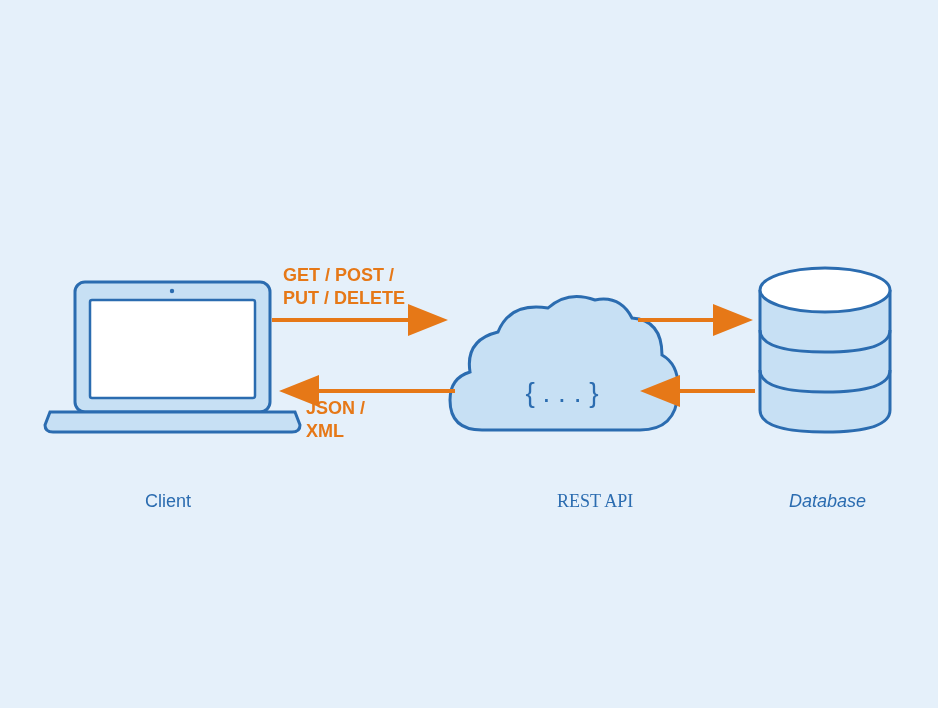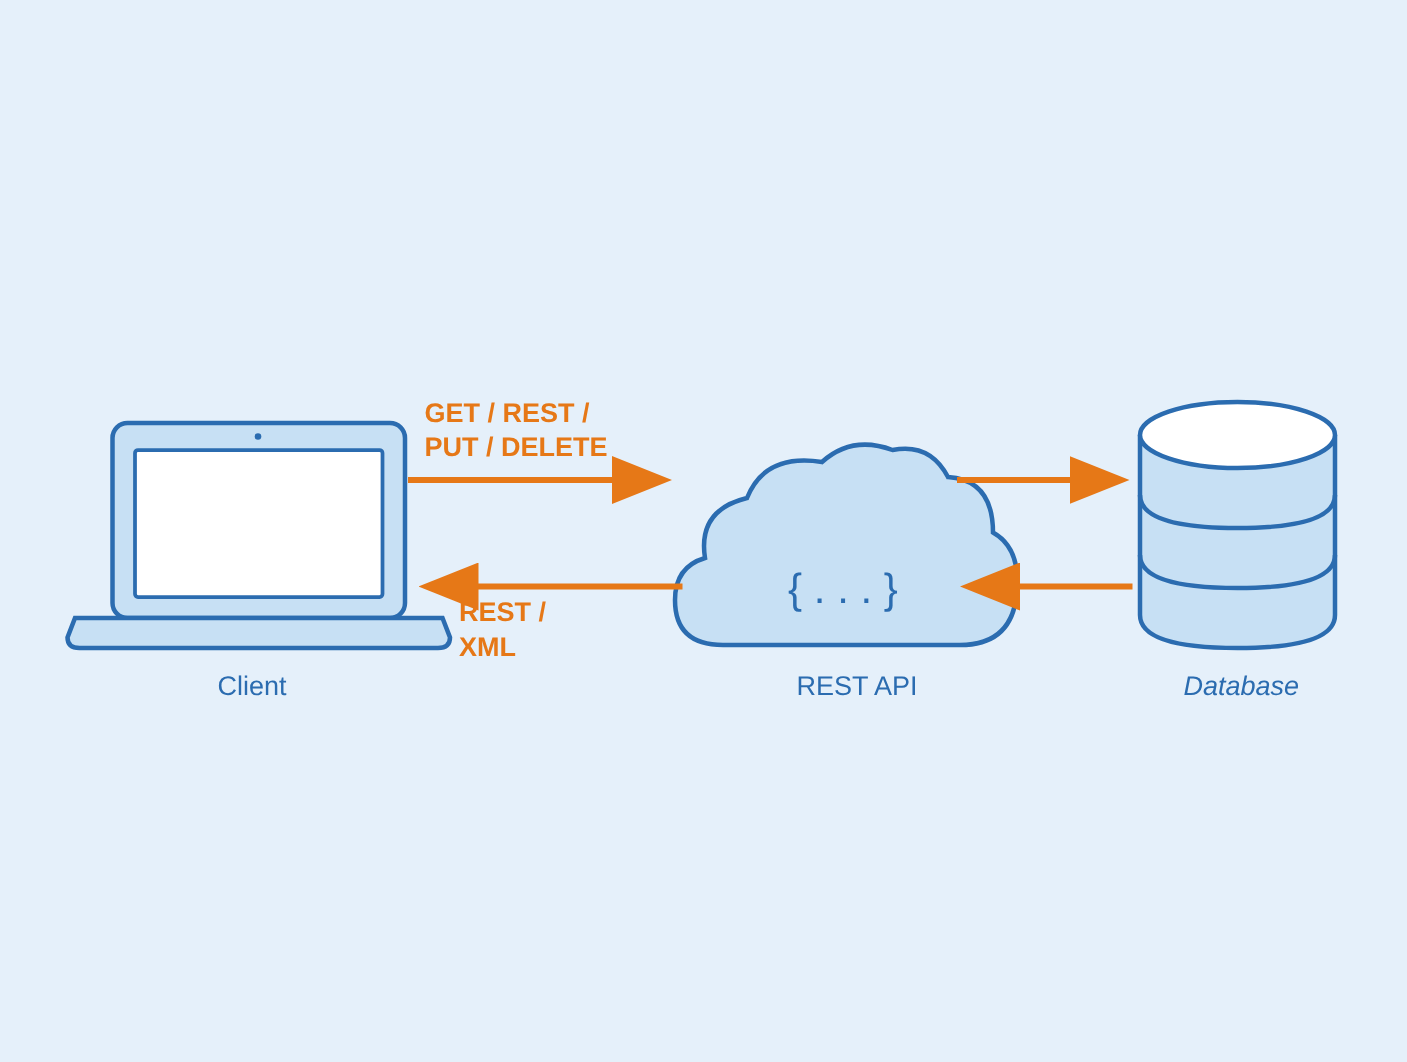--- a/index.html
+++ b/index.html
@@ -16,20 +16,21 @@
       top: 0;
       left: 0;
       width: 938px;
       height: 708px;
     }
     .label {
       position: absolute;
       color: #2b6cb0;
       font-size: 18px;
       text-align: center;
+      margin-top: 44px;
     }
     .arrow-label {
       position: absolute;
       color: #e67817;
       font-size: 18px;
       font-weight: 600;
       line-height: 1.3;
     }
     .code-text {
       fill: #2b6cb0;
@@ -90,25 +91,25 @@
 
     <line x1="272" y1="320" x2="440" y2="320" stroke="#e67817" stroke-width="4" marker-end="url(#arrowhead)"></line>
     <line x1="455" y1="391" x2="287" y2="391" stroke="#e67817" stroke-width="4" marker-end="url(#arrowhead)"></line>
 
     <line x1="638" y1="320" x2="745" y2="320" stroke="#e67817" stroke-width="4" marker-end="url(#arrowhead)"></line>
     <line x1="755" y1="391" x2="648" y2="391" stroke="#e67817" stroke-width="4" marker-end="url(#arrowhead)"></line>
   </svg>
 
   
   <div class="arrow-label" style="left:283px; top:264px;">
-    <span>GET / REST /</span><br>
+    <span>GET / POST /</span><br>
     <span>PUT / DELETE</span>
   </div>
 
   <div class="arrow-label" style="left:306px; top:397px;">
-    <span>REST /</span><br>
+    <span>JSON /</span><br>
     <span>XML</span>
   </div>
 
   <div class="label" style="left:145px; top:447px;">Client</div>
-  <div class="label" style="left:531px; top:447px;">REST API</div>
+  <div class="label" style="left:557px; top:447px;font-family:Liberation Serif, serif;">REST API</div>
   <div class="label" style="left:789px; top:447px;font-style:italic;">Database</div>
 </div>
 
 </body></html>

